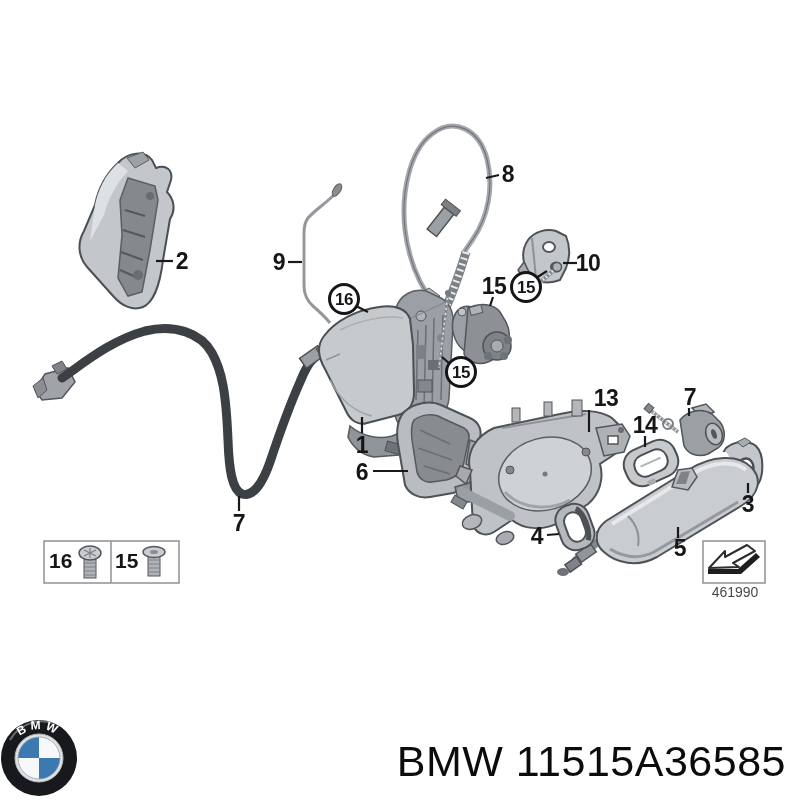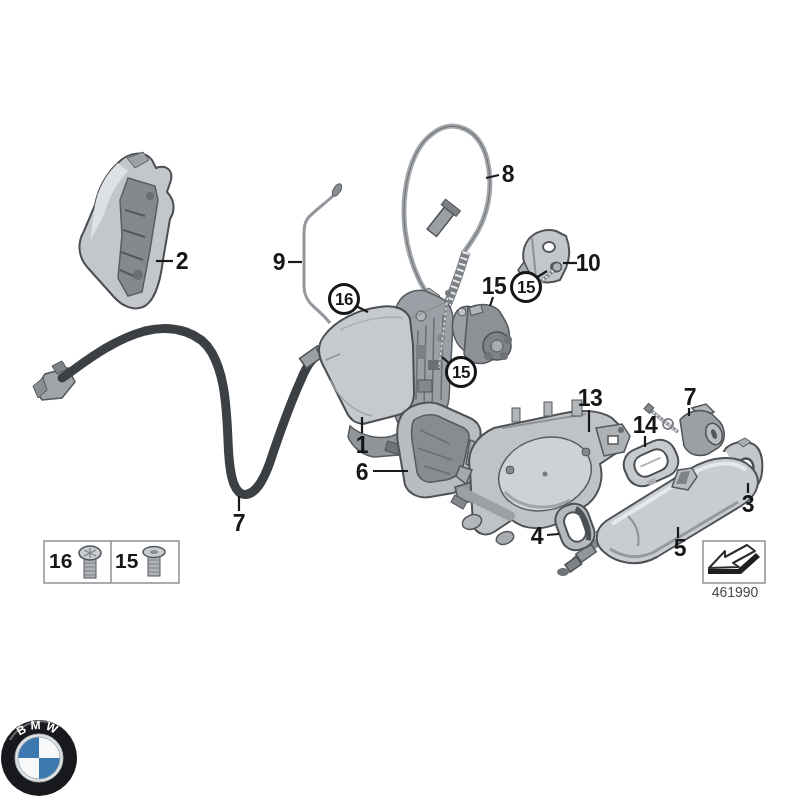--- a/index.html
+++ b/index.html
@@ -254,22 +254,23 @@
       <div class="callout" style="left: 588px; top: 263px;">10</div>
       <div class="callout" style="left: 182px; top: 261px;">2</div>
       <div class="callout" style="left: 279px; top: 262px;">9</div>
       <div class="callout" style="left: 494px; top: 286px;">15</div>
       <div class="callout circled" style="left: 526px; top: 287px;">15</div>
       <div class="callout circled" style="left: 344px; top: 299px;">16</div>
       <div class="callout circled" style="left: 461px; top: 372px;">15</div>
       <div class="callout" style="left: 362px; top: 445px;">1</div>
       <div class="callout" style="left: 362px; top: 472px;">6</div>
       <div class="callout" style="left: 239px; top: 523px;">7</div>
-      <div class="callout" style="left: 590px; top: 398px;">13</div>
+      <div class="callout" style="left: 606px; top: 398px;">13</div>
       <div class="callout" style="left: 645px; top: 425px;">14</div>
       <div class="callout" style="left: 690px; top: 397px;">7</div>
       <div class="callout" style="left: 748px; top: 504px;">3</div>
       <div class="callout" style="left: 680px; top: 548px;">5</div>
       <div class="callout" style="left: 537px; top: 536px;">4</div>
     </div>
 
+  <div class="part-number">BMW 11515A36585</div>
 
 </div>
 
 </body></html>

